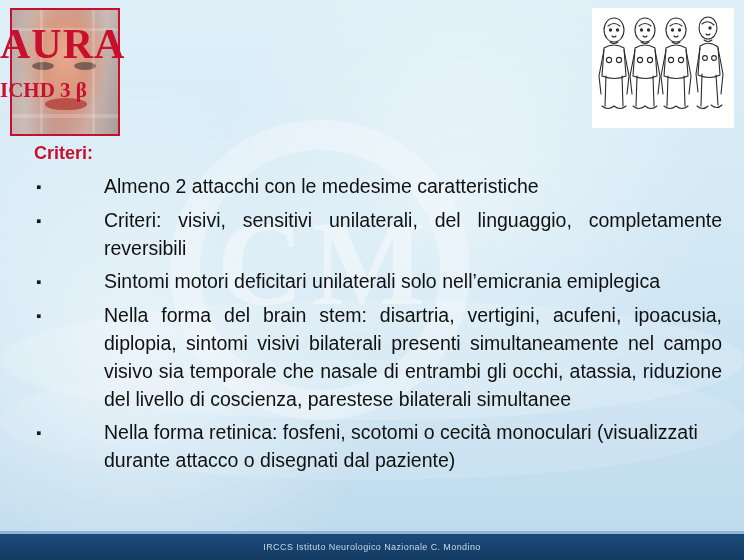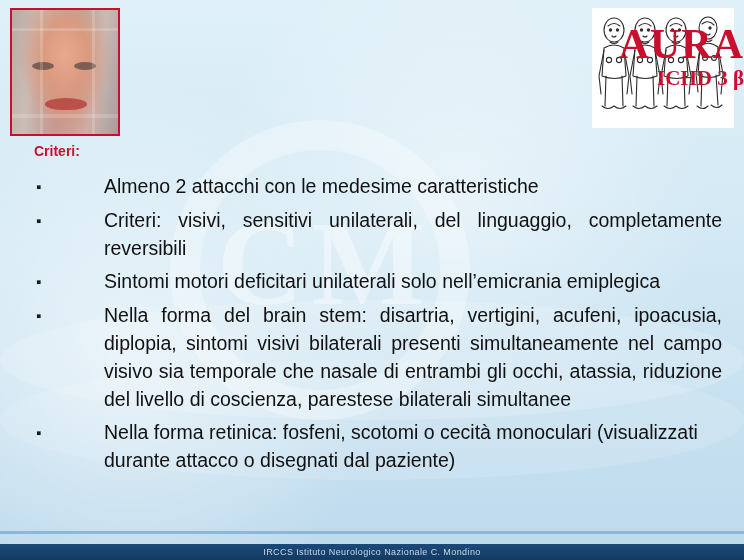--- a/index.html
+++ b/index.html
@@ -110,45 +110,45 @@
     height: 120px;
     background: #ffffff;
   }
 
   
   .title-block {
     position: absolute;
     left: 0;
     top: 22px;
     width: 744px;
-    text-align: right;
+    text-align: left;
     pointer-events: none;
   }
   .title {
     font-family: "Liberation Serif", serif;
     font-size: 42px;
     font-weight: bold;
     color: #c8102e;
     letter-spacing: 1px;
     line-height: 1.05;
   }
   .subtitle {
     font-family: "Liberation Serif", serif;
     font-size: 21px;
     font-weight: bold;
     color: #c8102e;
-    margin-top: 0;
+    margin-top: 12px;
   }
 
   
   .criteria-label {
     position: absolute;
     left: 34px;
     top: 143px;
-    font-size: 14px;
+    font-size: 18px;
     font-weight: bold;
     color: #c8102e;
   }
   .bullets {
     position: absolute;
     left: 32px;
     top: 172px;
     width: 690px;
   }
   .bullet-row {
@@ -176,21 +176,21 @@
   .bullet-text.nojustify {
     text-align: left;
   }
 
   
   .footer {
     position: absolute;
     left: 0;
     bottom: 0;
     width: 744px;
-    height: 16px;
+    height: 26px;
     background: linear-gradient(180deg, #1b4a7a 0%, #143a61 100%);
     color: #c7d8e8;
     font-size: 9px;
     letter-spacing: 0.4px;
     display: flex;
     align-items: center;
     justify-content: center;
   }
   .footer-sep {
     position: absolute;

